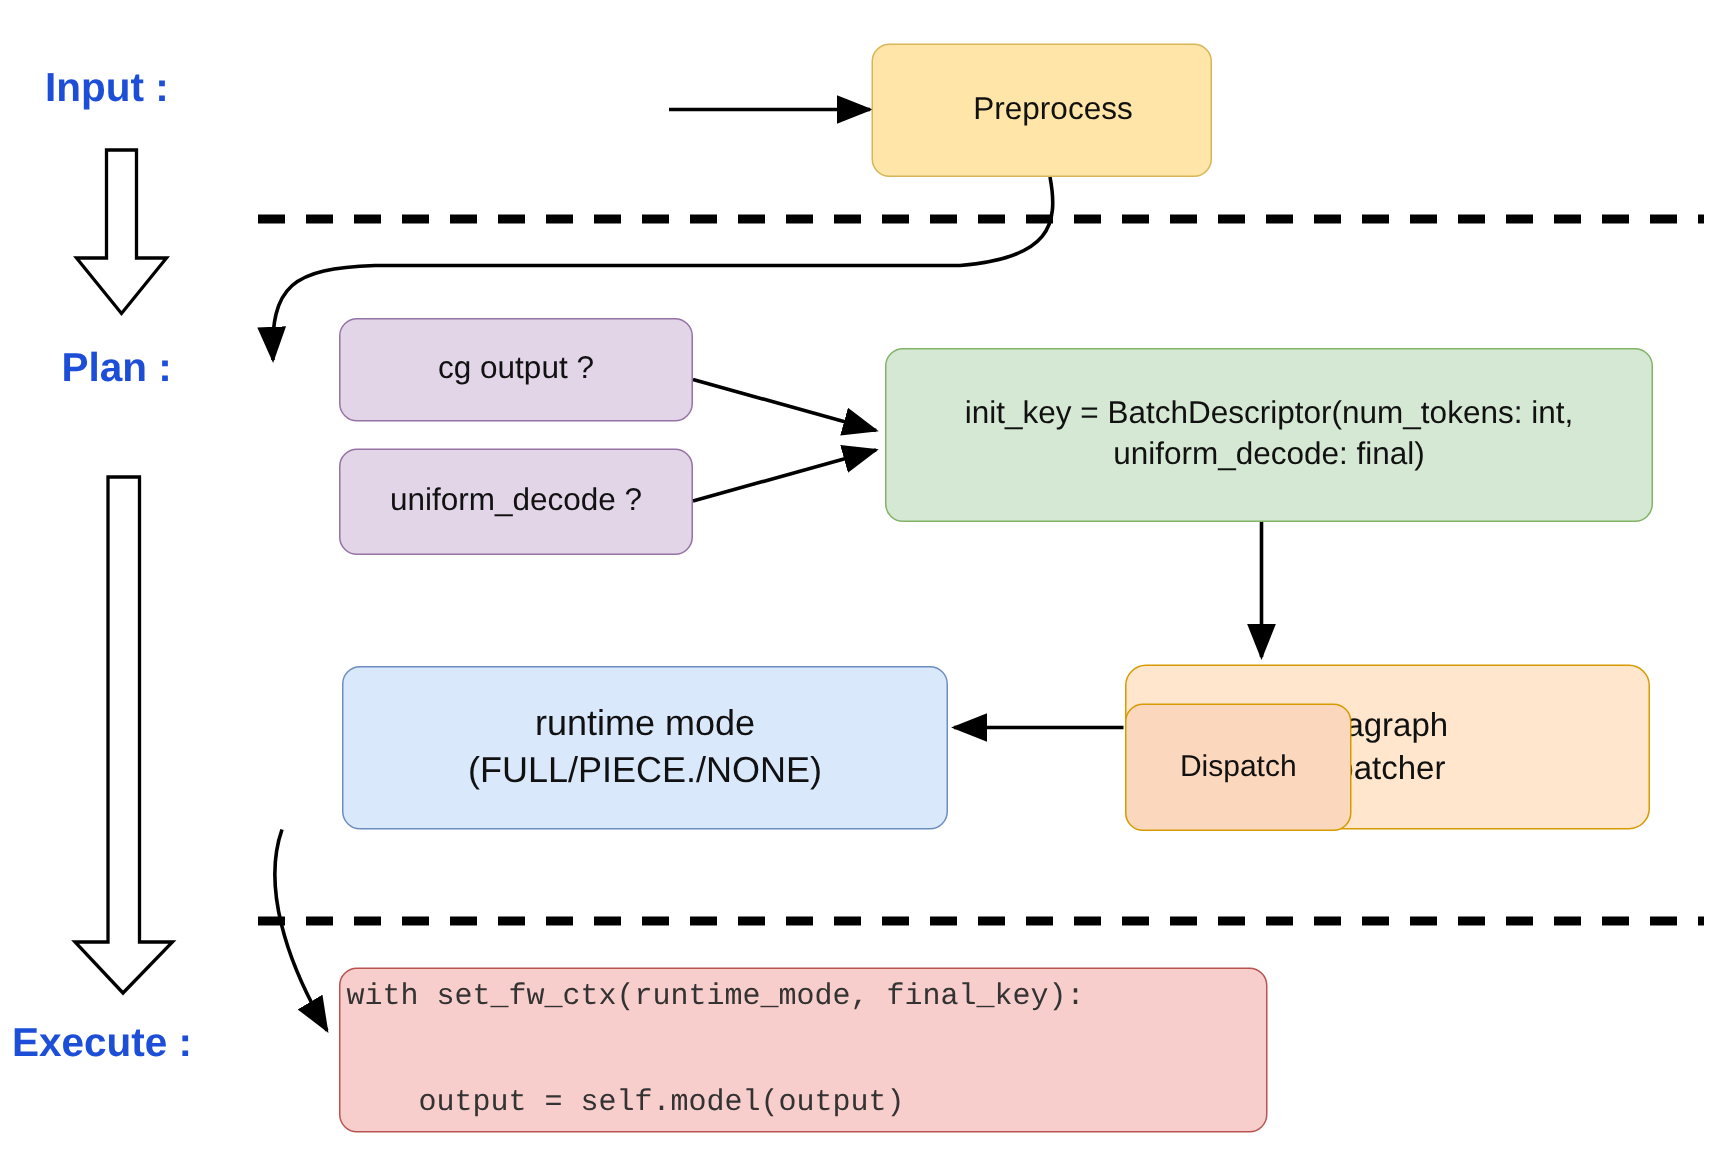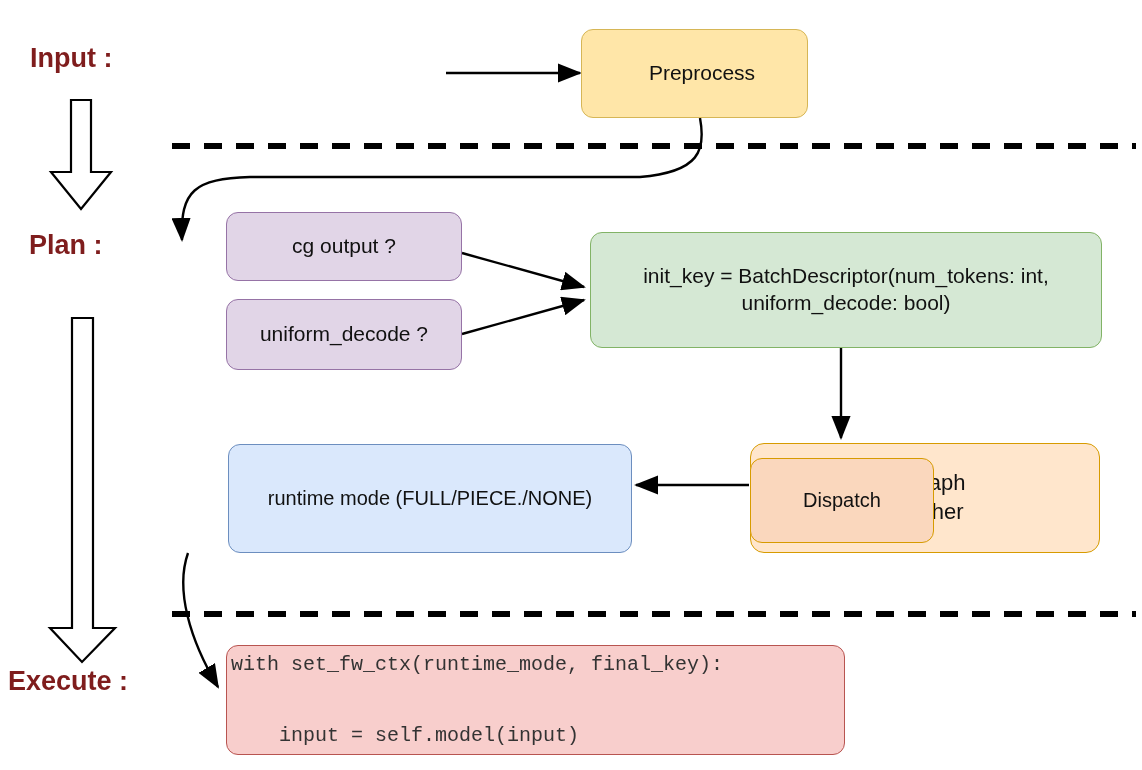--- a/index.html
+++ b/index.html
@@ -8,21 +8,21 @@
     width:1142px;height:770px;
     background:#ffffff;
     font-family:"Liberation Sans", sans-serif;
     overflow:hidden;
   }
   #edges{position:absolute;left:0;top:0;width:1142px;height:770px;}
   .stage-label{
     position:absolute;
     font-weight:bold;
     font-size:27px;
-    color:#7f1d1d;
+    color:#1d4ed8;
     letter-spacing:0px;
     white-space:nowrap;
   }
   .node{
     position:absolute;
     box-sizing:border-box;
     display:flex;
     align-items:center;
     justify-content:center;
     text-align:center;
@@ -94,52 +94,52 @@
     <line x1="172" y1="614" x2="1136" y2="614" stroke="#000" stroke-width="6" stroke-dasharray="18 14" stroke-linecap="butt"></line>
 
     <path d="M 188 553 C 175 590 190 640 218 687" fill="none" stroke="#000" stroke-width="2.4" marker-end="url(#ah)"></path>
 
     <polygon points="71,100 91,100 91,172 111,172 81,209 51,172 71,172" fill="#ffffff" stroke="#000" stroke-width="2.2" stroke-linejoin="miter"></polygon>
 
     <polygon points="72,318 93,318 93,628 115,628 82,662 50,628 72,628" fill="#ffffff" stroke="#000" stroke-width="2.2" stroke-linejoin="miter"></polygon>
   </svg>
 
   <div class="stage-label" style="left:30px;top:43px;">Input :</div>
-  <div class="stage-label" style="left:29px;top:230px;">Plan :</div>
-  <div class="stage-label" style="left:8px;top:666px;">Execute :</div>
+  <div class="stage-label" style="left:41px;top:230px;">Plan :</div>
+  <div class="stage-label" style="left:8px;top:680px;">Execute :</div>
 
 
   <div class="node n-yellow" style="left:581px;top:29px;width:227px;height:89px;padding-left:25px;">
     <span>Preprocess</span>
   </div>
 
   <div class="node n-purple" style="left:226px;top:212px;width:236px;height:69px;">
     <span>cg output ?</span>
   </div>
 
   <div class="node n-purple" style="left:226px;top:299px;width:236px;height:71px;">
     <span>uniform_decode ?</span>
   </div>
 
   <div class="node n-green" style="left:590px;top:232px;width:512px;height:116px;flex-direction:column;justify-content:center;">
     <span>init_key = BatchDescriptor(num_tokens: int,</span>
-    <span>uniform_decode: bool)</span>
+    <span>uniform_decode: final)</span>
   </div>
 
   <div class="node n-orange-outer" style="left:750px;top:443px;width:350px;height:110px;justify-content:flex-end;">
     <span class="dispatcher-label">Cudagraph
 Dispatcher</span>
   </div>
 
-  <div class="node n-orange-inner" style="left:750px;top:458px;width:184px;height:85px;font-size:20px;">
+  <div class="node n-orange-inner" style="left:750px;top:469px;width:151px;height:85px;font-size:20px;">
     <span>Dispatch</span>
   </div>
 
-  <div class="node n-blue" style="left:228px;top:444px;width:404px;height:109px;flex-direction:column;justify-content:center;font-size:20px;">
+  <div class="node n-blue" style="left:228px;top:444px;width:404px;height:109px;flex-direction:column;justify-content:center;font-size:24px;">
     <span>runtime mode (FULL/PIECE./NONE)</span>
   </div>
 
   <div class="node n-code" style="left:226px;top:645px;width:619px;height:110px;flex-direction:column;justify-content:space-between;align-items:flex-start;">
     <span class="code-text">with set_fw_ctx(runtime_mode, final_key):</span>
-    <span class="code-text">    input = self.model(input)</span>
+    <span class="code-text">    output = self.model(output)</span>
   </div>
 
 </div>
 
 </body></html>

